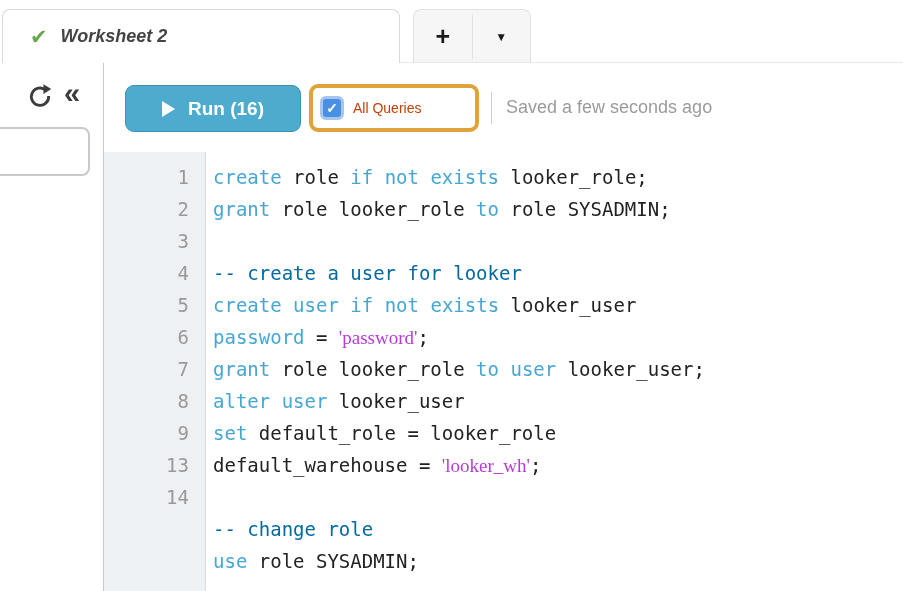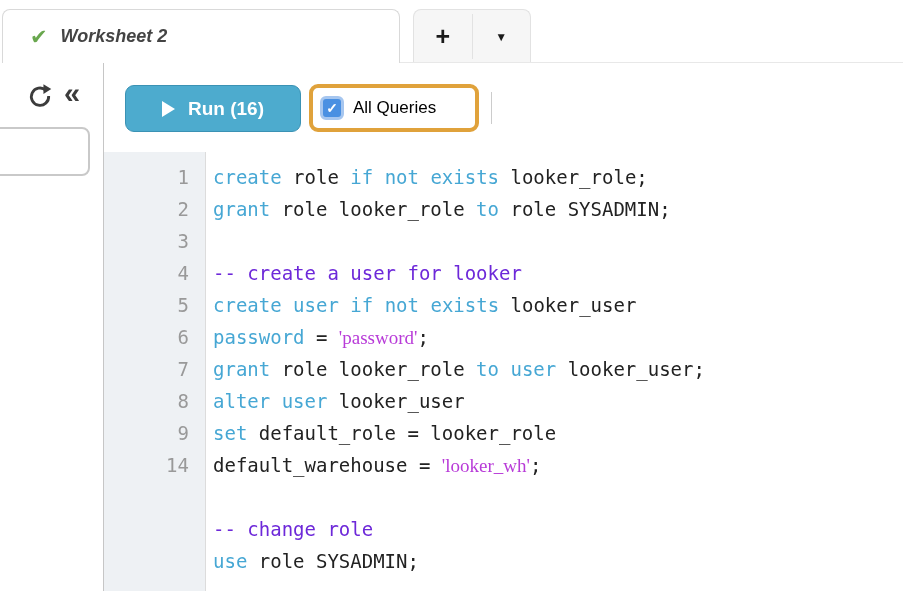--- a/index.html
+++ b/index.html
@@ -62,21 +62,21 @@
     position:absolute; left:309px; top:84px; width:170px; height:48px;
     border:4px solid #e0a23b; border-radius:9px; background:#fff;
     display:flex; align-items:center; gap:9px; padding-left:7px;
   }
   .checkbox {
     width:24px; height:24px; border-radius:6px;
     background:#4a90e2; border:3px solid #a6c6ef;
     display:flex; align-items:center; justify-content:center;
     color:#fff; font-size:14px; font-weight:bold; cursor:pointer;
   }
-  .all-queries-label { font-size:17px; color:#000000; }
+  .all-queries-label { font-size:14px; color:#c2410c; }
 
   .status-divider { position:absolute; left:491px; top:92px; width:1px; height:32px; background:#ccc; }
   .saved-status { position:absolute; left:506px; top:97px; font-size:18px; color:#9b9b9b; }
 
   
   .sidebar-search {
     position:absolute; left:-11px; top:127px; width:101px; height:49px;
     background:#fff; border:2px solid #c9c9c9; border-radius:8px;
   }
 
@@ -91,21 +91,21 @@
   .code {
     flex:1; padding:9px 16px 0 7px;
     font-family:"DejaVu Sans Mono", monospace; font-size:19px; line-height:32px;
     color:#222; white-space:pre; overflow:hidden;
   }
   .ln { height:32px; }
   .cl { height:32px; }
   .tk-kw  { color:#46a7d4; }
   .tk-pl  { color:#222222; }
   .tk-str { color:#b83bd8;font-family:Liberation Serif, serif; }
-  .tk-com { color:#6d28d9; }
+  .tk-com { color:#0369a1; }
 </style>
 </head>
 <body>
 
 <div class="screen">
 
   <div class="tab">
     <span class="check-icon">✔</span>
     <span class="tab-label">Worksheet 2</span>
   </div>
@@ -129,33 +129,35 @@
     <span class="play-icon"></span>
     <span>Run (16)</span>
   </button>
 
   <div class="all-queries-box">
     <span class="checkbox">✓</span>
     <span class="all-queries-label">All Queries</span>
   </div>
 
   <div class="status-divider"></div>
+  <span class="saved-status">Saved a few seconds ago</span>
 
   <div class="sidebar-search"></div>
 
   <div class="editor">
     <div class="gutter">
         <div class="ln">1</div>
         <div class="ln">2</div>
         <div class="ln">3</div>
         <div class="ln">4</div>
         <div class="ln">5</div>
         <div class="ln">6</div>
         <div class="ln">7</div>
         <div class="ln">8</div>
         <div class="ln">9</div>
+        <div class="ln">13</div>
         <div class="ln">14</div>
       </div>
     <div class="gutter-divider"></div>
     <div class="code"><div class="cl"><span class="tk-kw">create</span><span class="tk-pl"> role </span><span class="tk-kw">if</span><span class="tk-pl"> </span><span class="tk-kw">not</span><span class="tk-pl"> </span><span class="tk-kw">exists</span><span class="tk-pl"> looker_role;</span></div><div class="cl"><span class="tk-kw">grant</span><span class="tk-pl"> role looker_role </span><span class="tk-kw">to</span><span class="tk-pl"> role SYSADMIN;</span></div><div class="cl"></div><div class="cl"><span class="tk-com">-- create a user for looker</span></div><div class="cl"><span class="tk-kw">create</span><span class="tk-pl"> </span><span class="tk-kw">user</span><span class="tk-pl"> </span><span class="tk-kw">if</span><span class="tk-pl"> </span><span class="tk-kw">not</span><span class="tk-pl"> </span><span class="tk-kw">exists</span><span class="tk-pl"> looker_user</span></div><div class="cl"><span class="tk-kw">password</span><span class="tk-pl"> = </span><span class="tk-str">'password'</span><span class="tk-pl">;</span></div><div class="cl"><span class="tk-kw">grant</span><span class="tk-pl"> role looker_role </span><span class="tk-kw">to</span><span class="tk-pl"> </span><span class="tk-kw">user</span><span class="tk-pl"> looker_user;</span></div><div class="cl"><span class="tk-kw">alter</span><span class="tk-pl"> </span><span class="tk-kw">user</span><span class="tk-pl"> looker_user</span></div><div class="cl"><span class="tk-kw">set</span><span class="tk-pl"> default_role = looker_role</span></div><div class="cl"><span class="tk-pl">default_warehouse = </span><span class="tk-str">'looker_wh'</span><span class="tk-pl">;</span></div><div class="cl"></div><div class="cl"><span class="tk-com">-- change role</span></div><div class="cl"><span class="tk-kw">use</span><span class="tk-pl"> role SYSADMIN;</span></div><div class="cl"></div></div>
   </div>
 
 </div>
 
 </body></html>

